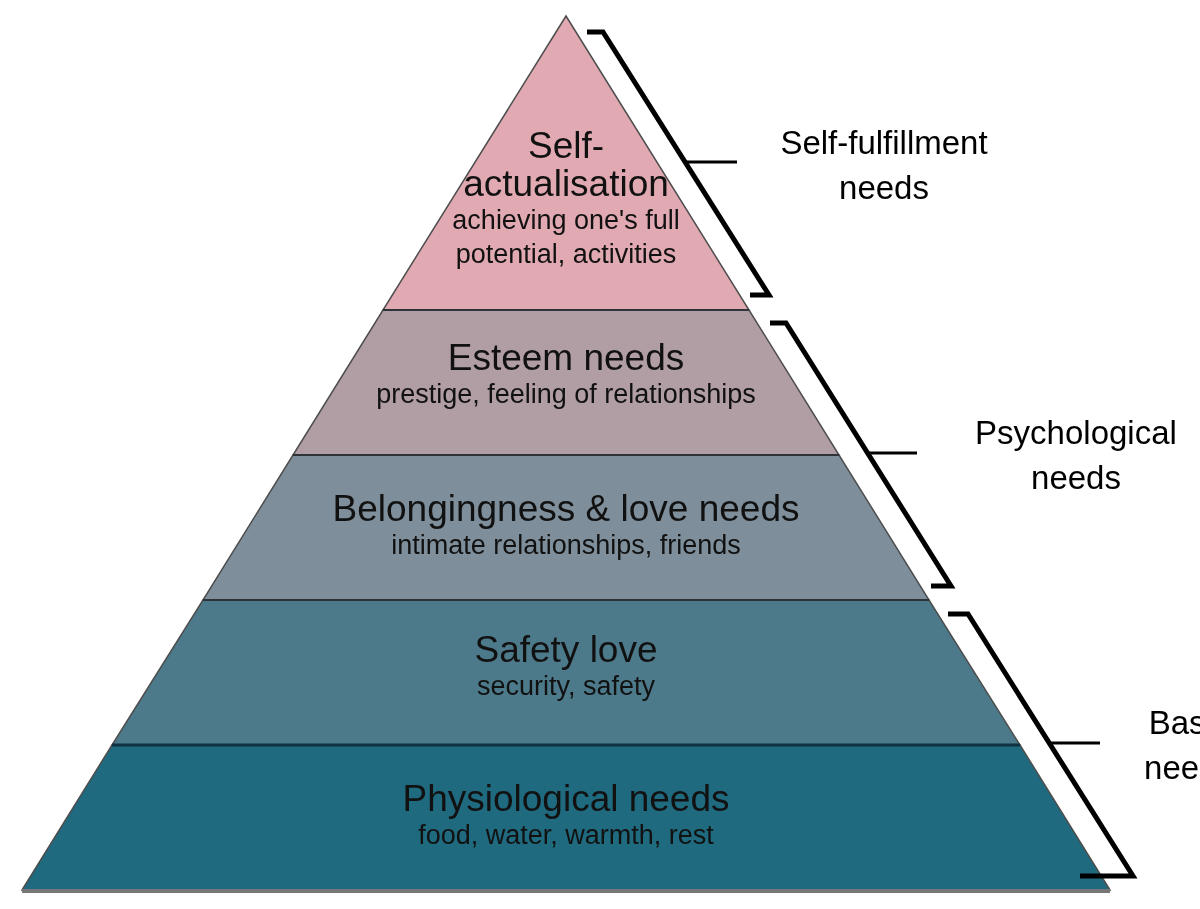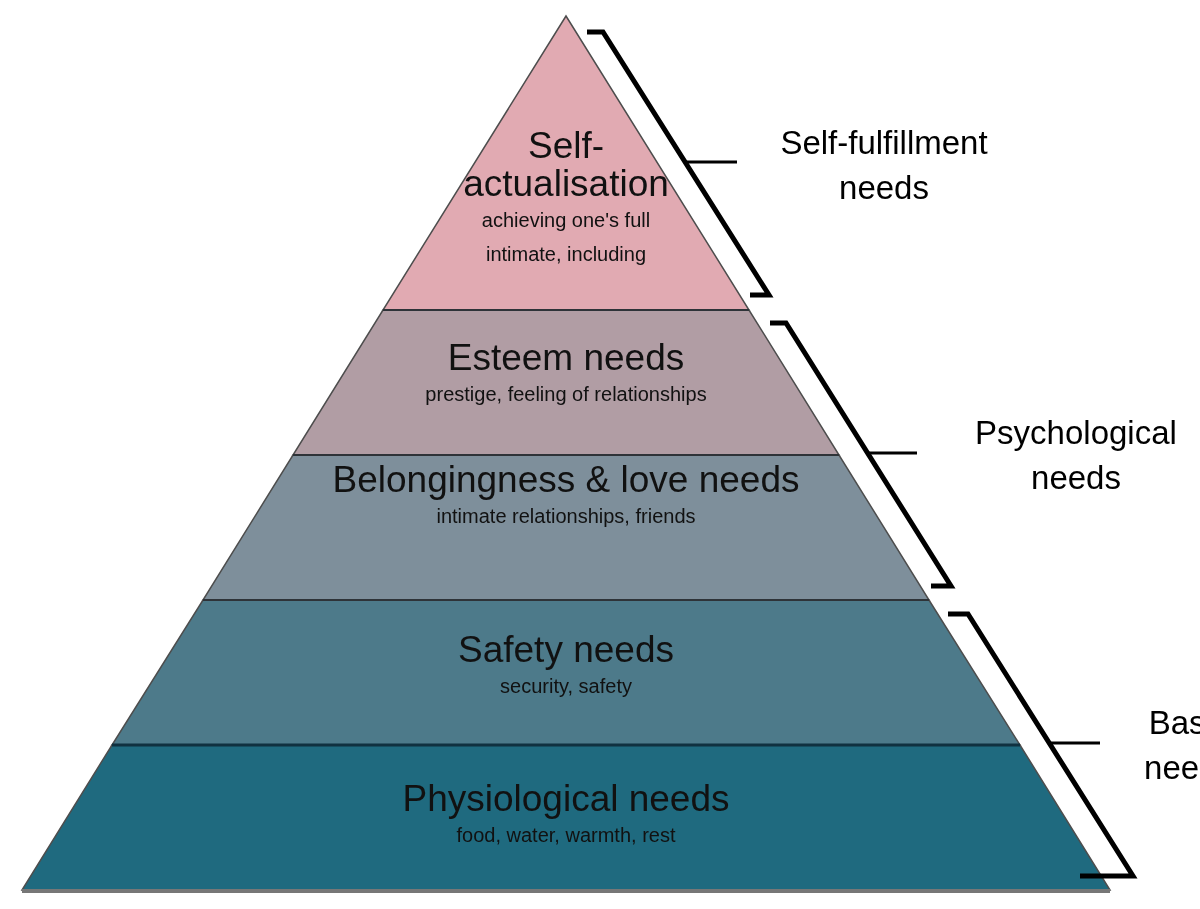--- a/index.html
+++ b/index.html
@@ -27,39 +27,39 @@
     text-align: center;
     color: #111111;
     white-space: nowrap;
   }
   .lvl .t {
     font-weight: normal;
     font-size: 37px;
     line-height: 38px;
   }
   .lvl .d {
-    font-size: 20px;
+    font-size: 27px;
     line-height: 34px;
   }
   .grp {
     position: absolute;
     transform: translateX(-50%);
     text-align: center;
     color: #000000;
     font-size: 33px;
     line-height: 45px;
     white-space: nowrap;
     margin-left: 44px;
   }
   #grp-self-fulfillment { left: 840px;  top: 120px; }
   #grp-psychological    { left: 1032px; top: 410px; }
   #grp-basic            { left: 1145px; top: 700px; }
   #lvl-self-actualisation { top: 127px; }
   #lvl-esteem              { top: 339px; }
-  #lvl-belongingness       { top: 461px; }
+  #lvl-belongingness       { top: 490px; }
   #lvl-safety              { top: 631px; }
   #lvl-physiological       { top: 780px; text-align: center; }
   polygon { stroke: #4d4d4d; stroke-width: 1.5; }
   .divider { stroke: #2e3338; stroke-width: 2; fill: none; }
   .divider-heavy { stroke: #103140; stroke-width: 3; fill: none; }
   .base-line { stroke: #777777; stroke-width: 4; fill: none; }
   .bracket { fill: none; stroke-width: 5; stroke-linejoin: miter; stroke-linecap: butt; }
   .tick { fill: none; stroke-width: 3; stroke-linecap: butt; }
 </style>
 </head>
@@ -88,35 +88,35 @@
     <path class="tick" d="M 868 453 H 917" stroke="#000000"></path>
 
     <path class="bracket" d="M 948 614 H 968 L 1133 876 H 1080" stroke="#000000"></path>
     <path class="tick" d="M 1049 743 H 1100" stroke="#000000"></path>
   </svg>
 
   <div class="lvl" id="lvl-self-actualisation">
     <div class="t">Self-</div>
     <div class="t">actualisation</div>
     <div class="d">achieving one's full</div>
-    <div class="d">intimate, including</div>
+    <div class="d">potential, activities</div>
   </div>
 
   <div class="lvl" id="lvl-esteem">
     <div class="t">Esteem needs</div>
     <div class="d">prestige, feeling of relationships</div>
   </div>
 
   <div class="lvl" id="lvl-belongingness">
     <div class="t">Belongingness &amp; love needs</div>
     <div class="d">intimate relationships, friends</div>
   </div>
 
   <div class="lvl" id="lvl-safety">
-    <div class="t">Safety needs</div>
+    <div class="t">Safety love</div>
     <div class="d">security, safety</div>
   </div>
 
   <div class="lvl" id="lvl-physiological">
     <div class="t">Physiological needs</div>
     <div class="d">food, water, warmth, rest</div>
   </div>
 
   <div class="grp" id="grp-self-fulfillment">
     <div>Self-fulfillment</div>

